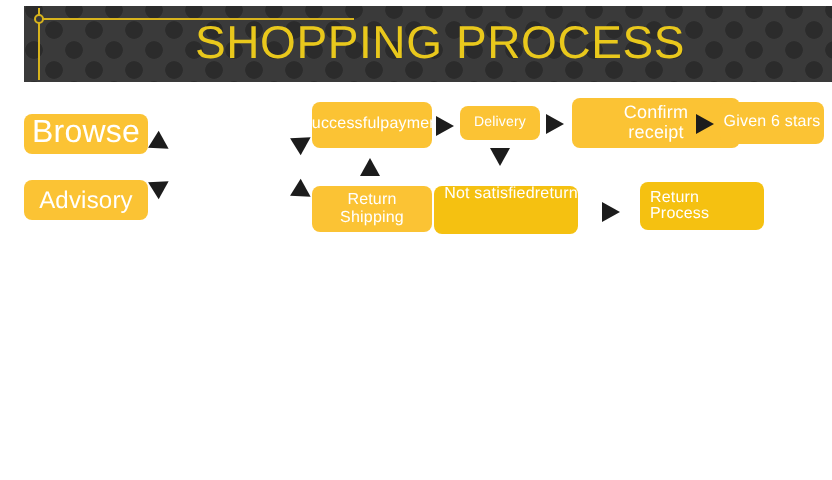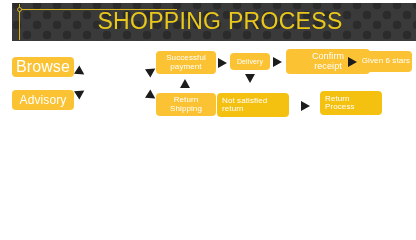--- a/index.html
+++ b/index.html
@@ -160,21 +160,21 @@
 
     <div class="arrow arrow-r arrow-dr" style="left:76px; top:26px;"></div>
 
     <div class="arrow arrow-r arrow-ur" style="left:76px; top:47px;"></div>
 
 
     <div class="arrow arrow-r arrow-ur" style="left:147px; top:25px;"></div>
 
     <div class="arrow arrow-r arrow-dr" style="left:147px; top:50px;"></div>
 
-    <div class="node node-amber" style="left:156px; top:10px; width:60px; height:23px; font-size:8px; flex-direction:column;">
+    <div class="node node-amber" style="left:156px; top:10px; width:60px; height:23px; font-size:8px; flex-direction:row;">
       <span>Successful</span>
       <span>payment</span>
     </div>
 
     <div class="arrow arrow-up" style="left:180px; top:38px;"></div>
 
     <div class="node node-amber" style="left:156px; top:52px; width:60px; height:23px; font-size:8px; flex-direction:column;">
       <span>Return</span>
       <span>Shipping</span>
     </div>
@@ -193,21 +193,21 @@
       <span>Confirm</span>
       <span>receipt</span>
     </div>
 
     <div class="arrow arrow-r" style="left:348px; top:16px;"></div>
 
     <div class="node node-amber" style="left:360px; top:10px; width:52px; height:21px; font-size:8px;">
       <span>Given 6 stars</span>
     </div>
 
-    <div class="node node-gold" style="left:217px; top:52px; width:72px; height:24px; font-size:8px; flex-direction:column; align-items:flex-start; padding-left:5px;">
+    <div class="node node-gold" style="left:217px; top:52px; width:72px; height:24px; font-size:8px; flex-direction:row; align-items:flex-start; padding-left:5px;">
       <span>Not satisfied</span>
       <span>return</span>
     </div>
 
     <div class="arrow arrow-r" style="left:301px; top:60px;"></div>
 
     <div class="node node-gold" style="left:320px; top:50px; width:62px; height:24px; font-size:8px; flex-direction:column; align-items:flex-start; padding-left:5px;">
       <span>Return</span>
       <span>Process</span>
     </div>

